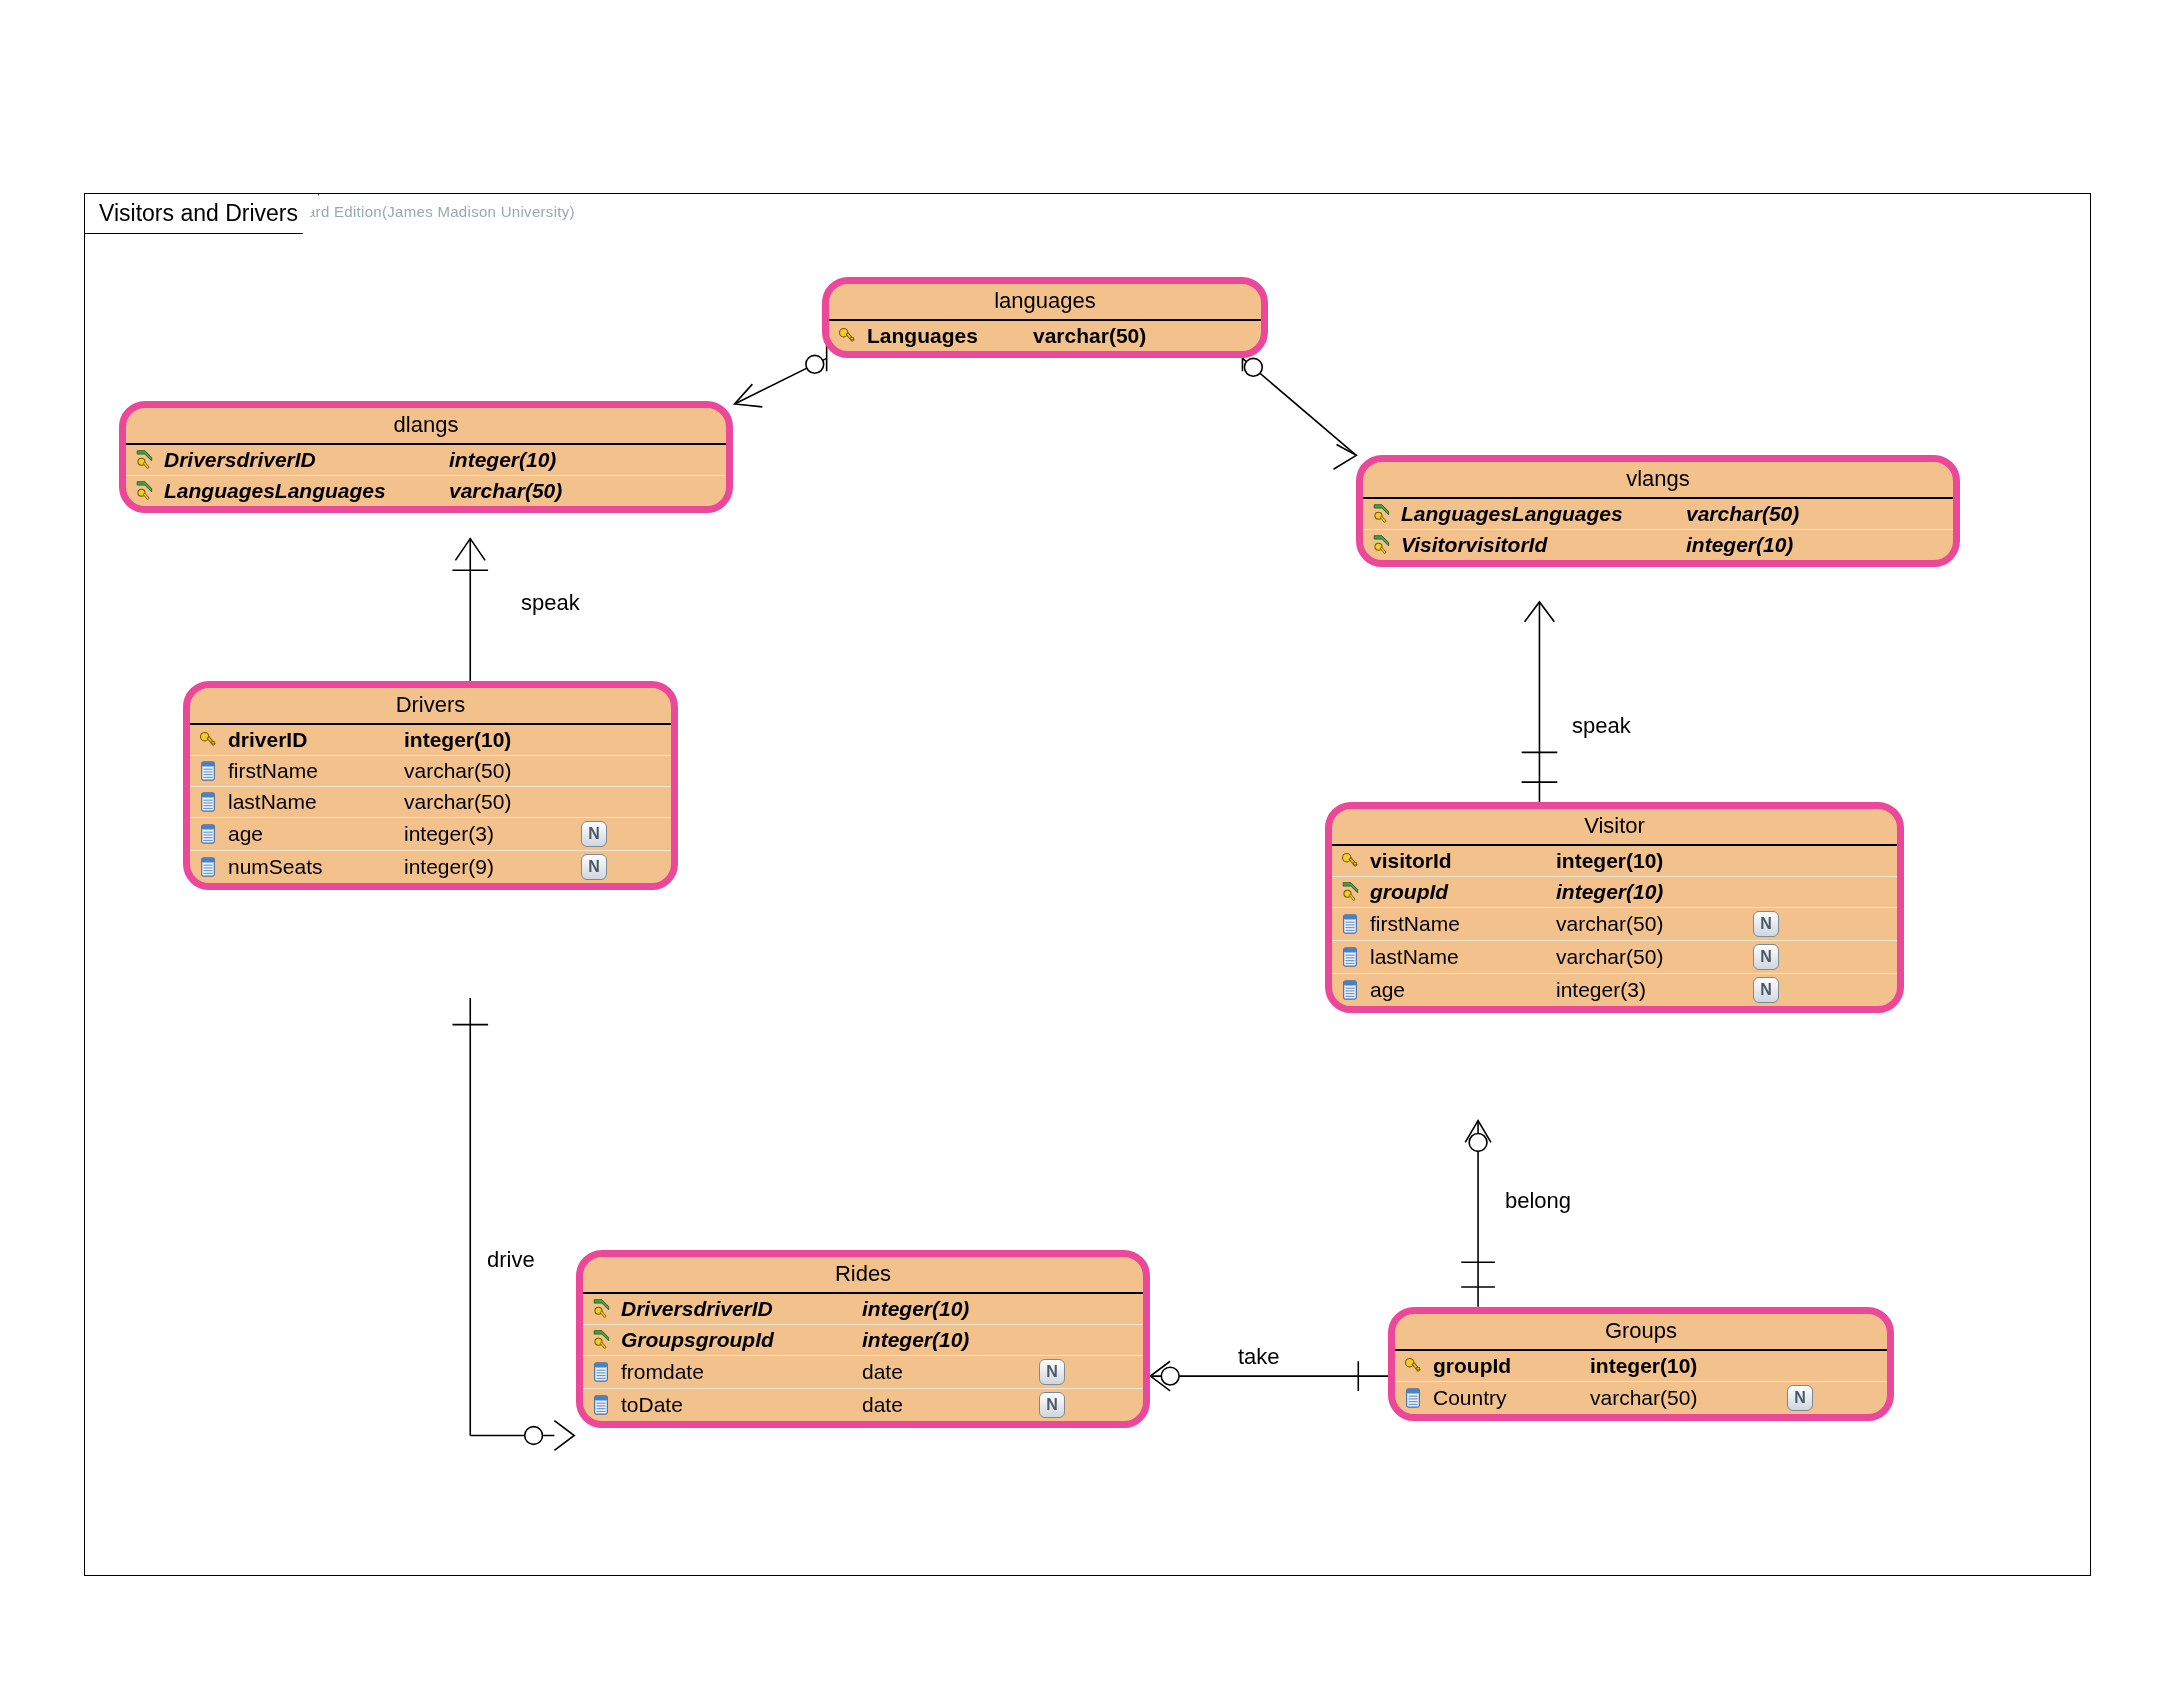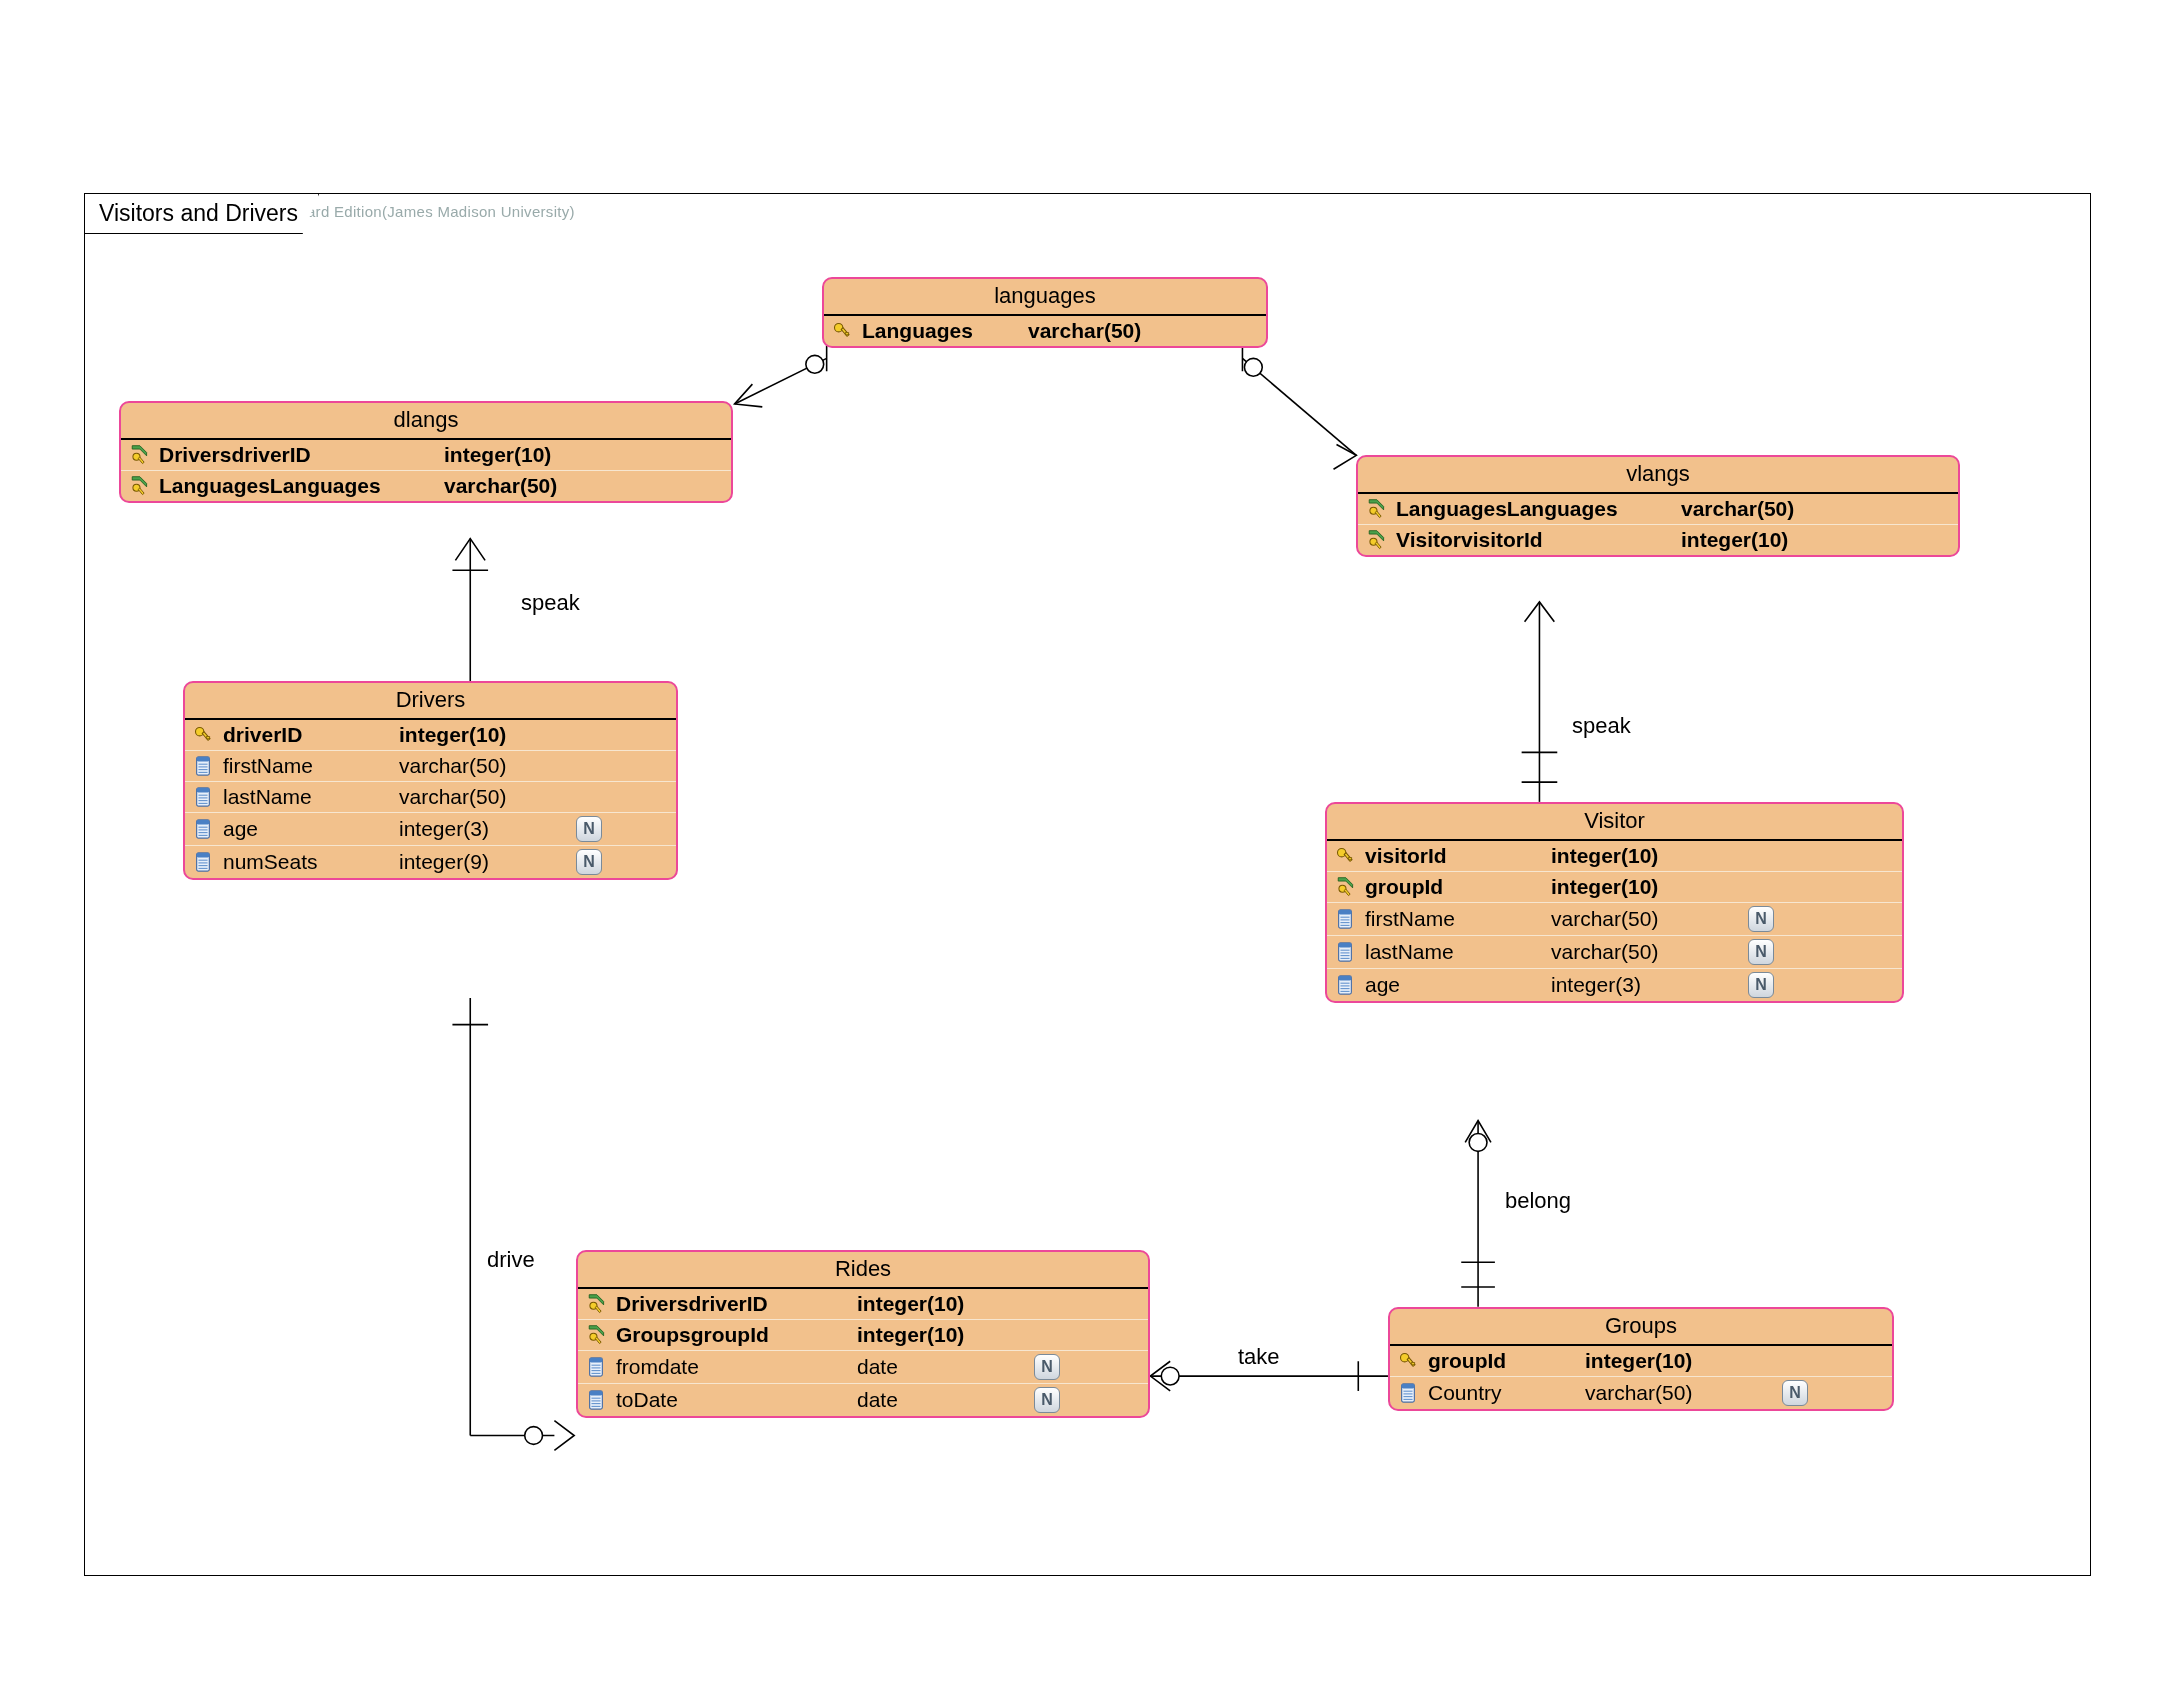--- a/index.html
+++ b/index.html
@@ -1,30 +1,30 @@
 <!DOCTYPE html>
 <html><head>
 <meta charset="utf-8">
 <style>
   html,body{margin:0;padding:0;background:#fff;font-family:"Helvetica Neue",Arial,sans-serif;font-size:13px;color:#000;}
   .page{width:2178px;height:1683px;position:relative;background:#fff;}
   .outer-frame{position:absolute;left:84px;top:193px;width:2005px;height:1381px;border:1.5px solid #000;}
   .watermark{position:absolute;left:89px;top:203px;font-size:15px;color:#9aa;letter-spacing:0.3px;}
   .package-tab{position:absolute;left:85px;top:194px;background:#fff;border:1.5px solid #000;border-top:none;border-left:none;padding:6px 20px 6px 14px;font-size:23px;font-weight:400;clip-path:polygon(0 0,100% 0,93% 100%,0 100%);}
   
-  .entity{position:absolute;background:#f2c18c;border:2px solid #ec4899;border-radius:10px;overflow:hidden;box-sizing:border-box;}
+  .entity{position:absolute;background:#f2c18c;border:7px solid #ec4899;border-radius:26px;overflow:hidden;box-sizing:border-box;}
   .entity .title{text-align:center;font-size:22px;padding:4px 0 5px 0;border-bottom:2px solid #000;}
   .entity .row{display:flex;align-items:center;border-top:1px solid #f7e6d0;padding:3px 8px 3px 6px;font-size:21px;gap:8px;}
   .entity .row:nth-child(2){border-top:none;}
   .entity .cell-icon{width:24px;flex:0 0 24px;display:flex;align-items:center;justify-content:center;}
   .entity .cell-name{flex:0 0 auto;}
   .entity .cell-type{flex:0 0 auto;}
   .entity .cell-n{width:28px;flex:0 0 28px;display:flex;align-items:center;justify-content:center;}
   .pk{font-weight:700;}
-  .fk{font-weight:700;}
+  .fk{font-weight:700;font-style:italic;}
   
   .ic-key svg{width:20px;height:20px;}
   .ic-fk svg{width:22px;height:22px;}
   .ic-col svg{width:16px;height:20px;}
   .nbadge{display:inline-flex;align-items:center;justify-content:center;width:24px;height:24px;border-radius:6px;background:linear-gradient(#fff,#cfd6de);border:1px solid #7a8a99;font-weight:800;font-size:16px;color:#4a5a6a;}
   
   .rel-label{position:absolute;font-size:22px;}
   
   svg.conn{position:absolute;left:0;top:0;width:2178px;height:1683px;pointer-events:none;}
   svg.conn line{stroke:#000;stroke-width:1.6;}

